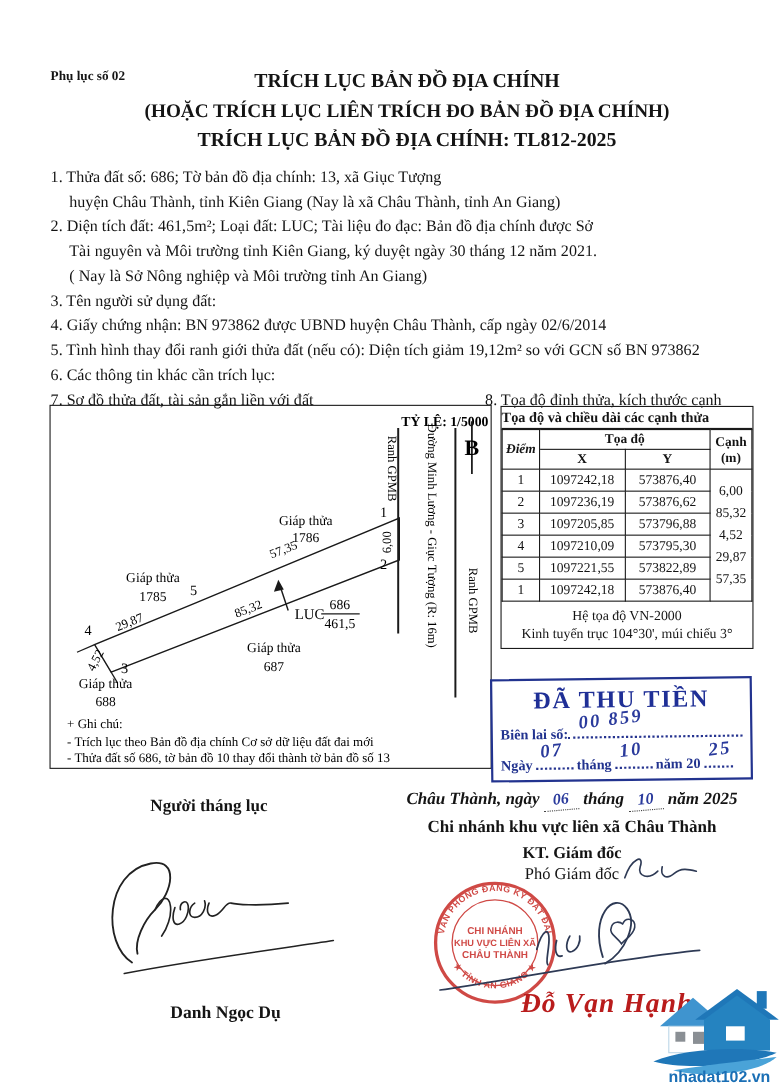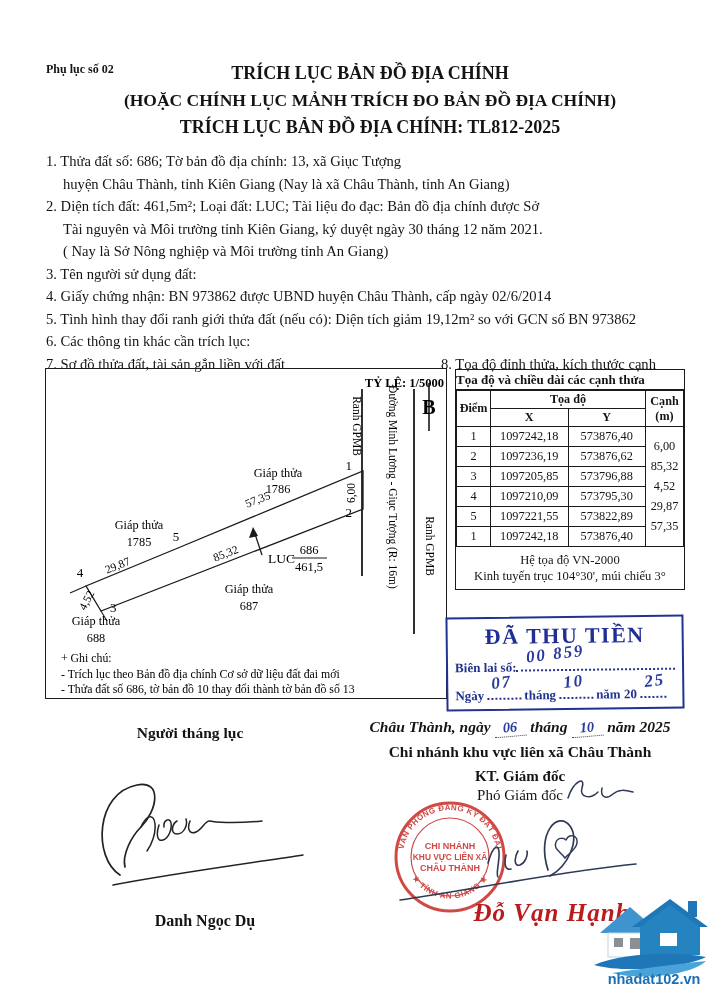--- a/index.html
+++ b/index.html
@@ -20,21 +20,21 @@
   .sketchbox{position:absolute;left:45px;top:368px;width:400px;height:329px;border:1.6px solid #1a1a1a;}
   .sketchbox svg{font-family:"Liberation Serif",serif;}
 
   .coordbox{position:absolute;left:455px;top:369px;width:230px;height:221px;border:1.5px solid #1a1a1a;box-sizing:border-box;}
   .tbl-title{height:19px;line-height:19px;text-align:left;font-size:13px;font-weight:bold;border-bottom:1px solid #1a1a1a;}
   .coordbox table{width:100%;border-collapse:collapse;font-size:12.3px;table-layout:fixed;}
   .coordbox th,.coordbox td{border:1px solid #1a1a1a;text-align:center;padding:0;}
   .coordbox th{font-weight:bold;height:17px;font-size:12.2px;}
   .coordbox td{height:19px;}
   .coordbox tr.dr td{font-size:12.3px;}
-  .col-p{width:33px;}.col-x{width:80px;}.col-y{width:76px;}.col-e{width:37px;}
+  .col-p{width:33px;font-style:italic;}.col-x{width:80px;}.col-y{width:76px;}.col-e{width:37px;}
   .edgecell{position:relative;}
   .ev{position:absolute;left:0;right:0;text-align:center;font-size:12.3px;height:14px;line-height:14px;}
   .ev1{top:12px;}.ev2{top:32px;}.ev3{top:52px;}.ev4{top:72px;}.ev5{top:92px;}
   .sys{text-align:center;font-size:12.6px;padding-top:5px;line-height:16px;}
 
   .bluebox{position:absolute;left:446px;top:616px;width:238px;height:94px;border:2.4px solid #22338f;
            box-sizing:border-box;transform:rotate(-0.7deg);color:#22338f;}
   .bb-title{text-align:center;font-size:22px;font-weight:bold;letter-spacing:1.5px;margin-top:5px;color:#1f2f96;}
   .bb-line{display:flex;align-items:baseline;padding:0 7px;font-size:13px;font-weight:bold;margin-top:7px;}
   .bb-line2{margin-top:9px;}
@@ -65,21 +65,21 @@
   .logo{position:absolute;left:592px;top:893px;}
 </style>
 </head>
 <body>
 
 <div class="page">
 
   <div class="appendix">Phụ lục số 02</div>
   <div class="titles">
     <div class="t1">TRÍCH LỤC BẢN ĐỒ ĐỊA CHÍNH</div>
-    <div class="t2">(HOẶC CHÍNH LỤC MẢNH TRÍCH ĐO BẢN ĐỒ ĐỊA CHÍNH)</div>
+    <div class="t2">(HOẶC TRÍCH LỤC LIÊN TRÍCH ĐO BẢN ĐỒ ĐỊA CHÍNH)</div>
     <div class="t3">TRÍCH LỤC BẢN ĐỒ ĐỊA CHÍNH: TL812-2025</div>
   </div>
 
   <div class="info">
     <div class="ln">1. Thửa đất số: 686; Tờ bản đồ địa chính: 13, xã Giục Tượng</div>
     <div class="ln ind">huyện Châu Thành, tỉnh Kiên Giang (Nay là xã Châu Thành, tỉnh An Giang)</div>
     <div class="ln">2. Diện tích đất: 461,5m²; Loại đất: LUC; Tài liệu đo đạc: Bản đồ địa chính được Sở</div>
     <div class="ln ind">Tài nguyên và Môi trường tỉnh Kiên Giang, ký duyệt ngày 30 tháng 12 năm 2021.</div>
     <div class="ln ind">( Nay là Sở Nông nghiệp và Môi trường tỉnh An Giang)</div>
     <div class="ln">3. Tên người sử dụng đất:</div>

